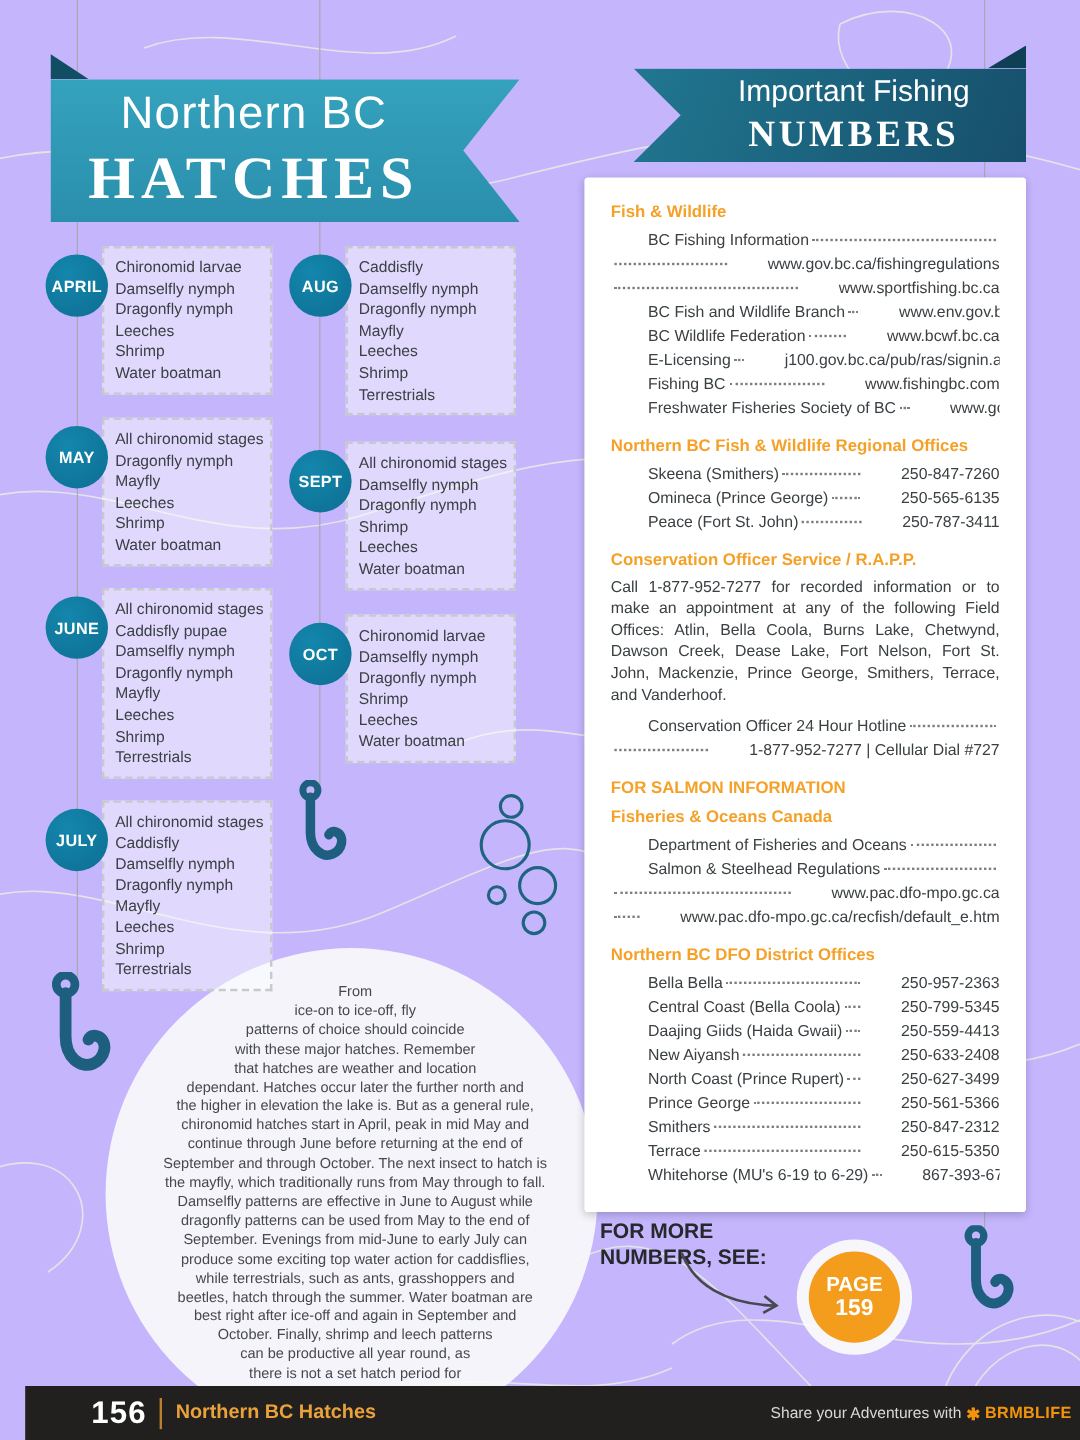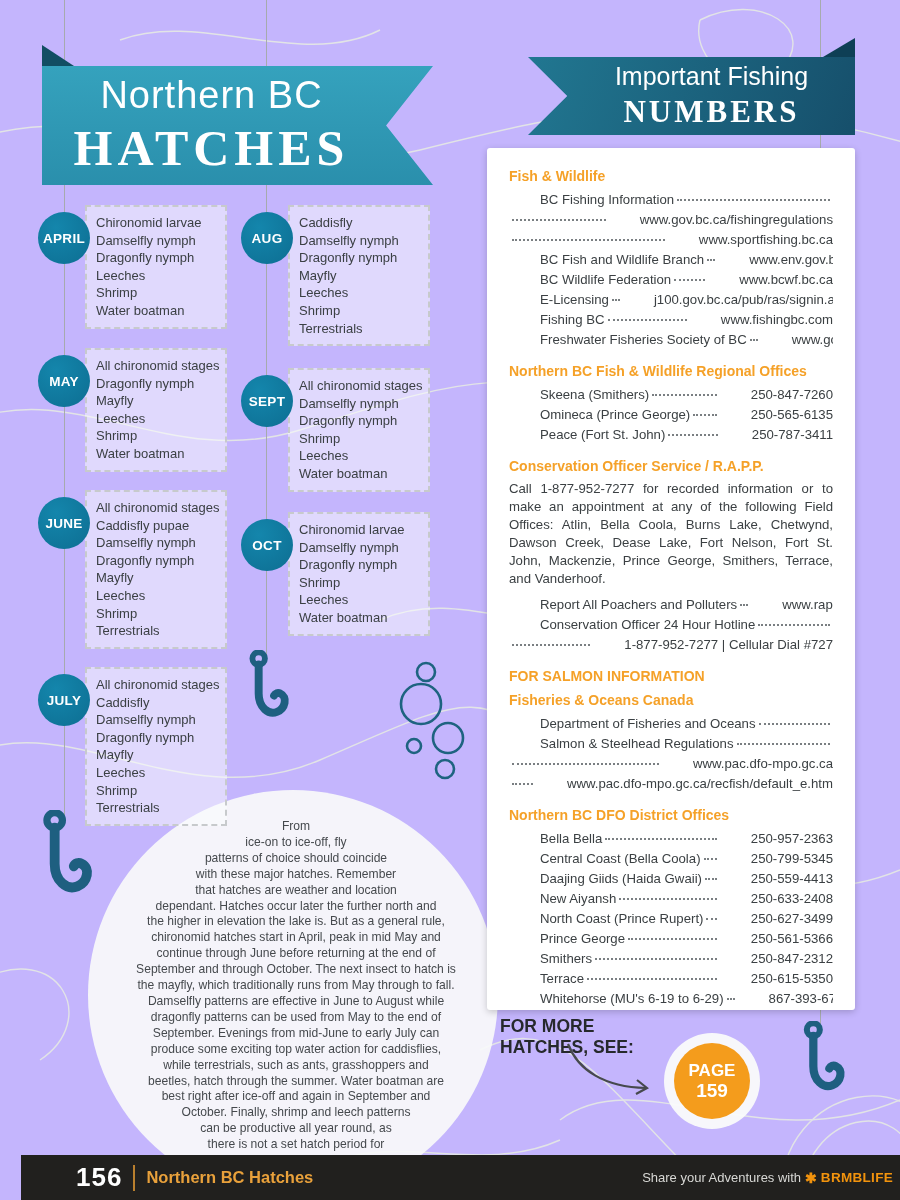--- a/index.html
+++ b/index.html
@@ -319,25 +319,20 @@
           <div class="dir-row">
             <span class="dir-label">Peace (Fort St. John)</span>
             <span class="dir-dots"></span>
             <span class="dir-value">250-787-3411</span>
           </div>
         </div>
         <div class="dir-section">
           <div class="dir-heading">Conservation Officer Service / R.A.P.P.</div>
           <p class="dir-para">Call 1-877-952-7277 for recorded information or to make an appointment at any of the following Field Offices: Atlin, Bella Coola, Burns Lake, Chetwynd, Dawson Creek, Dease Lake, Fort Nelson, Fort St. John, Mackenzie, Prince George, Smithers, Terrace, and Vanderhoof.</p>
           <div class="dir-row">
-            <span class="dir-label">Report All Poachers and Polluters</span>
-            <span class="dir-dots"></span>
-            <span class="dir-value">www.rapp.bc.ca</span>
-          </div>
-          <div class="dir-row">
             <span class="dir-label">Conservation Officer 24 Hour Hotline</span>
             <span class="dir-dots"></span>
           </div>
           <div class="dir-row">
             <span class="dir-dots"></span>
             <span class="dir-value">1-877-952-7277 | Cellular Dial #727</span>
           </div>
         </div>
         <div class="dir-section">
           <div class="dir-heading">FOR SALMON INFORMATION</div>
@@ -405,21 +400,21 @@
             <span class="dir-label">Whitehorse (MU's 6-19 to 6-29)</span>
             <span class="dir-dots"></span>
             <span class="dir-value">867-393-6722</span>
           </div>
         </div>
       </div>
   </div>
 
   <div class="more-label">
     <div>FOR MORE</div>
-    <div>HATCHES, SEE:</div>
+    <div>NUMBERS, SEE:</div>
   </div>
   <svg id="arrow" viewBox="0 0 110 58">
     <path d="M12,4 C22,30 48,47 90,48" fill="none" stroke="#46494D" stroke-width="2.2"></path>
     <path d="M81,40 L91,48 L80,54" fill="none" stroke="#46494D" stroke-width="2.2"></path>
   </svg>
   <div class="page-ring"></div>
   <div class="page-circle">
     <div class="p1">PAGE</div>
     <div class="p2">159</div>
   </div>

